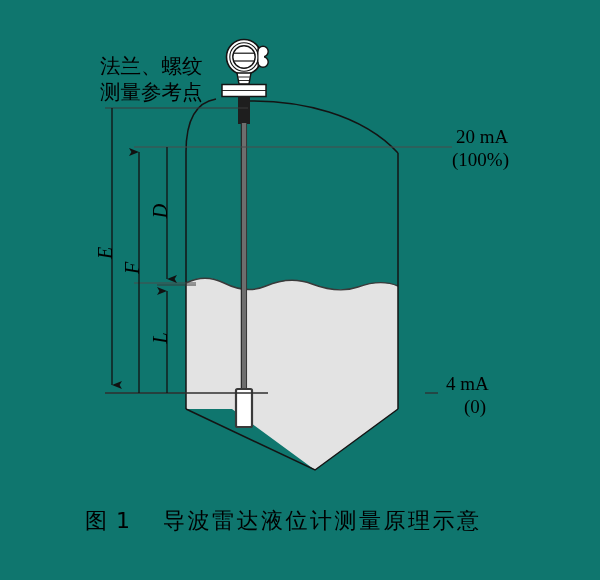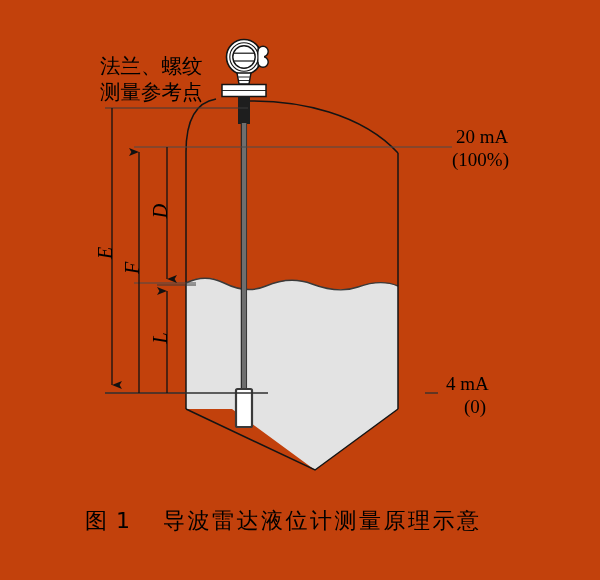--- a/index.html
+++ b/index.html
@@ -12,21 +12,21 @@
     width: 600px;
     height: 580px;
     overflow: hidden;
     font-family: "Liberation Serif", "DejaVu Serif", serif;
     color: #000000;
   }
   #figure-root {
     position: relative;
     width: 600px;
     height: 580px;
-    background: #c2410c;
+    background: #0f766e;
     text-decoration: underline;
   }
   svg#diagram {
     position: absolute;
     left: 0;
     top: 0;
     width: 600px;
     height: 580px;
     display: block;
   }

